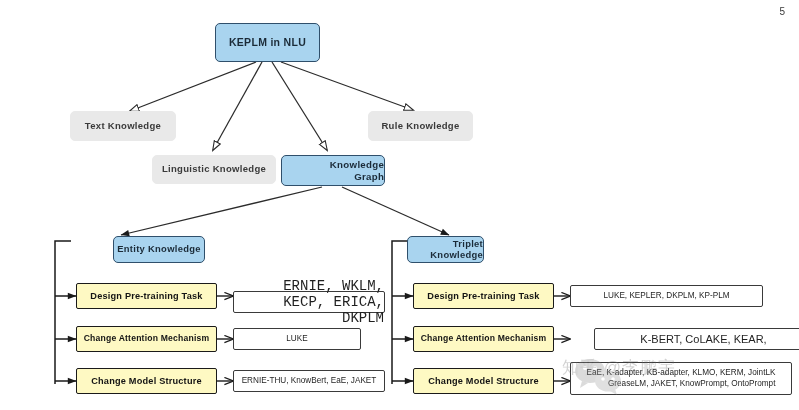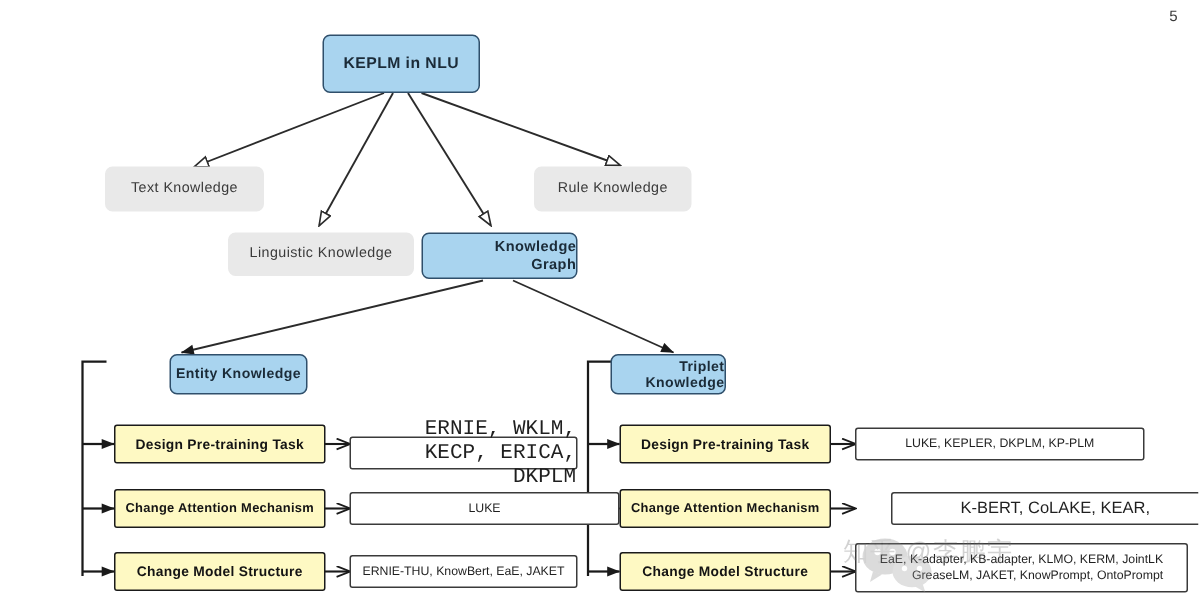--- a/index.html
+++ b/index.html
@@ -42,21 +42,21 @@
     color: #1b2b38;
     font-weight: bold;
     letter-spacing: 0.3px;
   }
   
   .node.gray {
     background: #e9e9e9;
     border: 1px solid #e9e9e9;
     border-radius: 5px;
     color: #3a3a3a;
-    font-weight: normal;
+    font-weight: bold;
     letter-spacing: 0.3px;
   }
   
   .node.method {
     background: #fef9c3;
     border: 1.6px solid #1a1a1a;
     border-radius: 2px;
     color: #141414;
     font-weight: bold;
     letter-spacing: 0.2px;
@@ -177,21 +177,21 @@
   </div>
 
   <div class="node gray" style="left:152px; top:155px; width:124px; height:29px; font-size:9.5px;">
     <span>Linguistic Knowledge</span>
   </div>
 
   <div class="node blue" style="left:281px; top:155px; width:104px; height:31px; font-size:9.7px;padding-left:48px;">
     <span>Knowledge Graph</span>
   </div>
 
-  <div class="node gray" style="left:356px; top:111px; width:105px; height:30px; font-size:9.5px;">
+  <div class="node gray" style="left:368px; top:111px; width:105px; height:30px; font-size:9.5px;">
     <span>Rule Knowledge</span>
   </div>
 
   <div class="node blue" style="left:70px; top:236px; width:92px; height:27px; font-size:9.4px;margin-left:43px;">
     <span>Entity Knowledge</span>
   </div>
 
   <div class="node blue" style="left:407px; top:236px; width:77px; height:27px; font-size:9.4px;">
     <span>Triplet Knowledge</span>
   </div>
@@ -202,21 +202,21 @@
   <div class="node method" style="left:76px; top:326px; width:141px; height:26px; font-size:8.6px;">
     <span>Change Attention Mechanism</span>
   </div>
   <div class="node method" style="left:76px; top:368px; width:141px; height:26px; font-size:9.2px;">
     <span>Change Model Structure</span>
   </div>
 
   <div class="node list" style="left:233px; top:291px; width:152px; height:22px; font-size:14px;font-family:Liberation Mono, monospace;">
     <span>ERNIE, WKLM, KECP, ERICA, DKPLM</span>
   </div>
-  <div class="node list" style="left:233px; top:328px; width:180px; height:22px; font-size:8.2px;">
+  <div class="node list" style="left:233px; top:328px; width:128px; height:22px; font-size:8.2px;">
     <span>LUKE</span>
   </div>
   <div class="node list" style="left:233px; top:370px; width:152px; height:22px; font-size:8.2px;">
     <span>ERNIE-THU, KnowBert, EaE, JAKET</span>
   </div>
 
   <div class="node method" style="left:413px; top:283px; width:141px; height:26px; font-size:9.2px;">
     <span>Design Pre-training Task</span>
   </div>
   <div class="node method" style="left:413px; top:326px; width:141px; height:26px; font-size:8.6px;">

